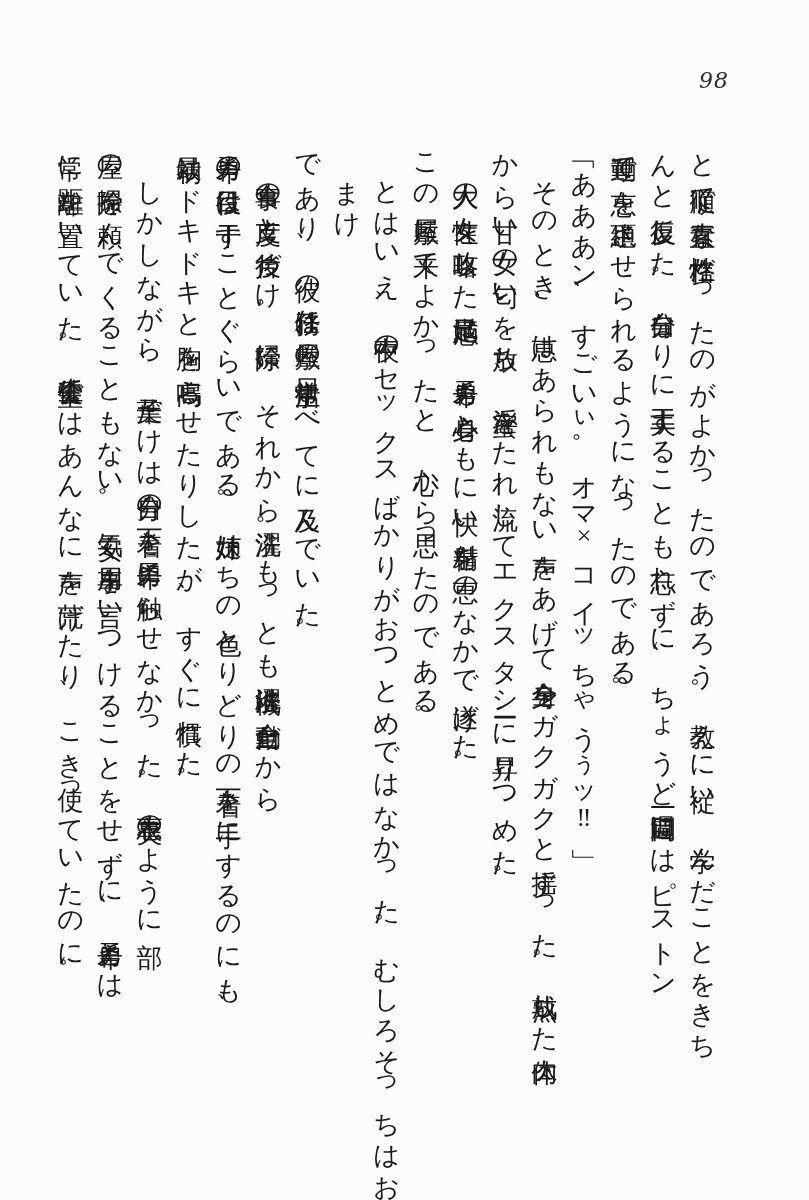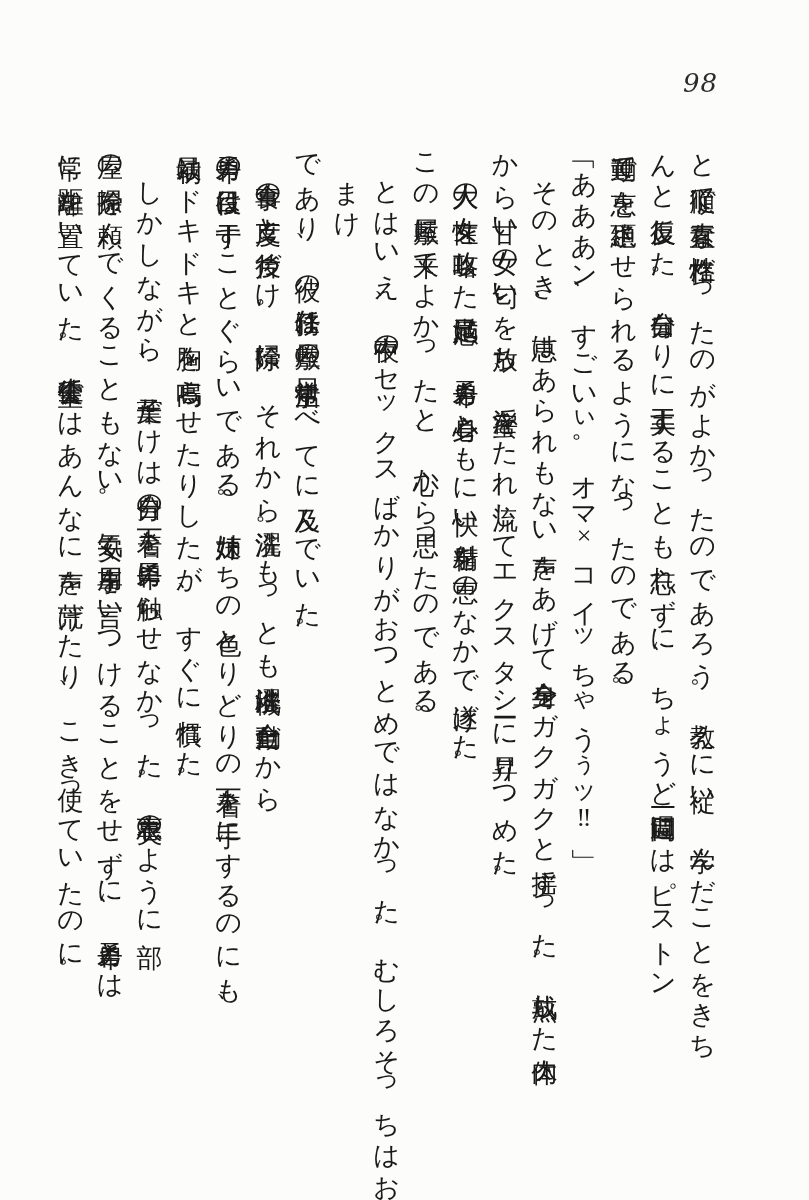--- a/index.html
+++ b/index.html
@@ -10,22 +10,22 @@
     width: 809px;
     height: 1200px;
     position: relative;
     background: #fcfcfa;
     overflow: hidden;
     font-family: "Liberation Serif", "DejaVu Serif", serif;
   }
   .page-number {
     position: absolute;
     top: 68px;
-    left: 683px;
-    font-size: 26px;
+    left: 699px;
+    font-size: 22px;
     font-style: italic;
     color: #2b2b2b;
     letter-spacing: 1px;
     font-family: "DejaVu Serif", serif;
   }
   .text-block {
     position: absolute;
     top: 136px;
     right: 87px;
     height: 1058px;

